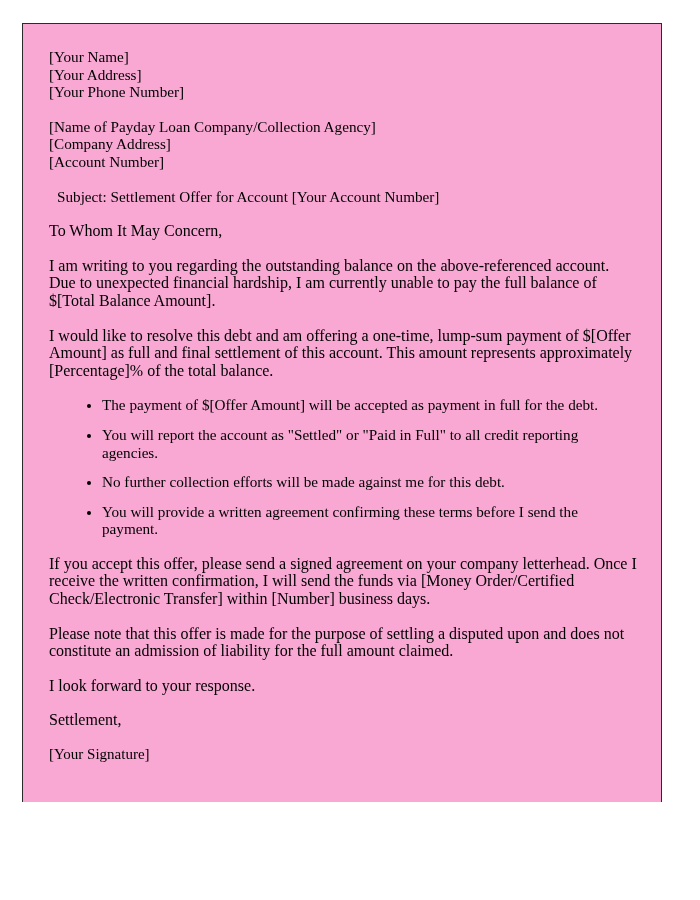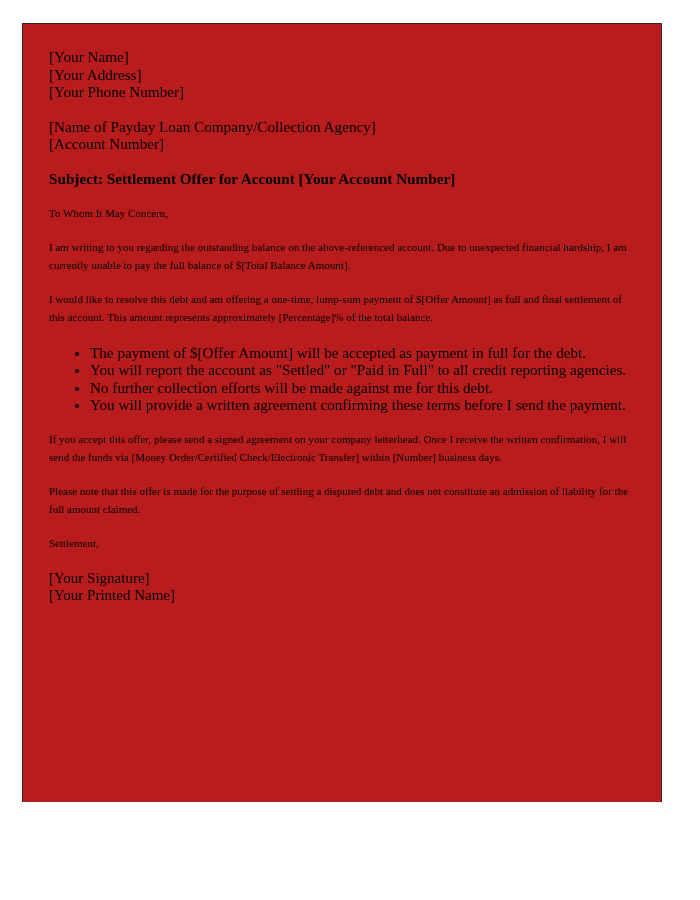--- a/index.html
+++ b/index.html
@@ -21,71 +21,71 @@
     position: absolute;
     left: 22px;
     top: 23px;
     width: 640px;
     height: 779px;
     box-sizing: border-box;
     border-left: 1.5px solid #2b2b2b;
     border-top: 1.5px solid #2b2b2b;
     border-right: 1.5px solid #2b2b2b;
     border-bottom: none;
-    background: #b91c1c;
+    background: #f9a8d4;
   }
 
   .letter-body {
     position: absolute;
     left: 26px;
     top: 24px;
     width: 590px;
   }
 
   .blk {
-    font-size: 11px;
+    font-size: 16px;
     line-height: 17.6px;
     margin: 0;
     text-align: left;
   }
 
   
   .address-block {
     margin: 0 0 17px 0;
   }
   .address-block .line {
     font-size: 15.2px;
     line-height: 17.6px;
     white-space: pre;
   }
 
   .subject-line {
-    font-weight: bold;
+    font-weight: normal;
     font-size: 15.2px;
     line-height: 17.6px;
-    margin: 0 0 17px 0;
+    margin: 0 0 17px 8px;
   }
 
   .salutation {
     margin: 0 0 17px 0;
   }
 
   p.para {
     margin: 0 0 17px 0;
   }
 
   ul.conditions {
     margin: 4px 0 17px 0;
     padding: 0 0 0 41px;
     list-style-type: disc;
   }
   ul.conditions li {
     font-size: 15.2px;
     line-height: 17.6px;
-    margin: 0;
+    margin: 12px;
     padding: 0;
   }
   ul.conditions li::marker {
     font-size: 13px;
   }
 
   .signoff {
     margin: 0 0 17px 0;
   }
 
@@ -102,20 +102,21 @@
   <div class="letter-body">
 
     <div class="address-block">
       <div class="line">[Your Name]</div>
       <div class="line">[Your Address]</div>
       <div class="line">[Your Phone Number]</div>
     </div>
 
     <div class="address-block">
       <div class="line">[Name of Payday Loan Company/Collection Agency]</div>
+      <div class="line">[Company Address]</div>
       <div class="line">[Account Number]</div>
     </div>
 
     <div class="subject-line blk">Subject: Settlement Offer for Account [Your Account Number]</div>
 
     <div class="salutation blk">To Whom It May Concern,</div>
 
     <p class="para blk">I am writing to you regarding the outstanding balance on the above-referenced account. Due to unexpected financial hardship, I am currently unable to pay the full balance of $[Total Balance Amount].</p>
 
     <p class="para blk">I would like to resolve this debt and am offering a one-time, lump-sum payment of $[Offer Amount] as full and final settlement of this account. This amount represents approximately [Percentage]% of the total balance.</p>
@@ -123,24 +124,24 @@
 
     <ul class="conditions">
       <li>The payment of $[Offer Amount] will be accepted as payment in full for the debt.</li>
       <li>You will report the account as "Settled" or "Paid in Full" to all credit reporting agencies.</li>
       <li>No further collection efforts will be made against me for this debt.</li>
       <li>You will provide a written agreement confirming these terms before I send the payment.</li>
     </ul>
 
     <p class="para blk">If you accept this offer, please send a signed agreement on your company letterhead. Once I receive the written confirmation, I will send the funds via [Money Order/Certified Check/Electronic Transfer] within [Number] business days.</p>
 
-    <p class="para blk">Please note that this offer is made for the purpose of settling a disputed debt and does not constitute an admission of liability for the full amount claimed.</p>
+    <p class="para blk">Please note that this offer is made for the purpose of settling a disputed upon and does not constitute an admission of liability for the full amount claimed.</p>
 
+    <p class="para blk">I look forward to your response.</p>
 
     <div class="signoff blk">Settlement,</div>
 
     <div class="signature-block">
       <div class="line">[Your Signature]</div>
-      <div class="line">[Your Printed Name]</div>
     </div>
 
   </div>
 </div>
 
 </body></html>

